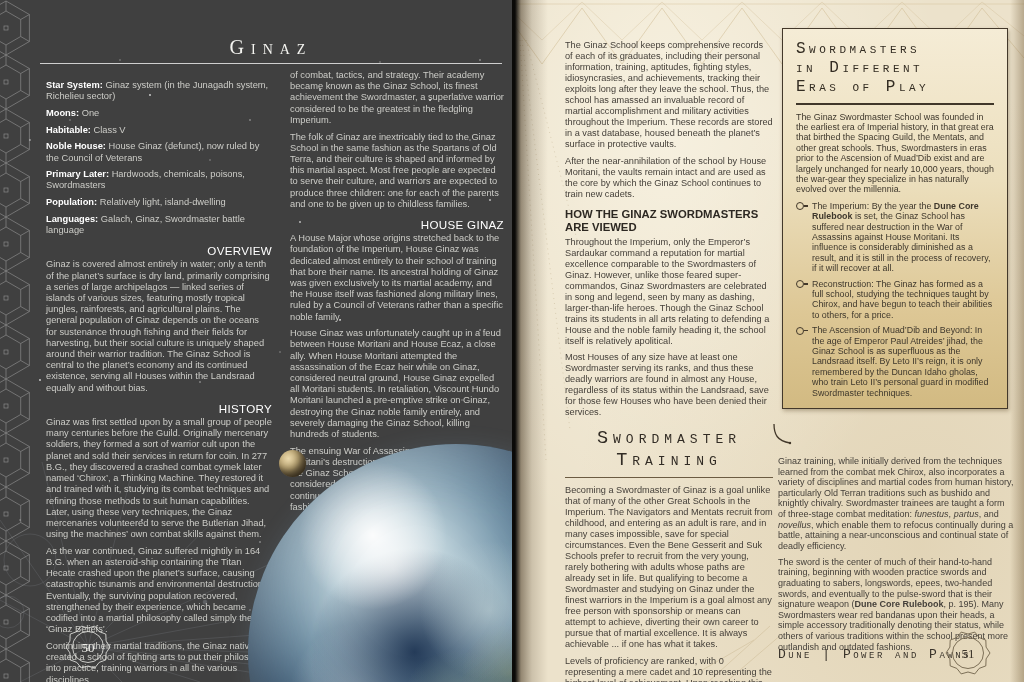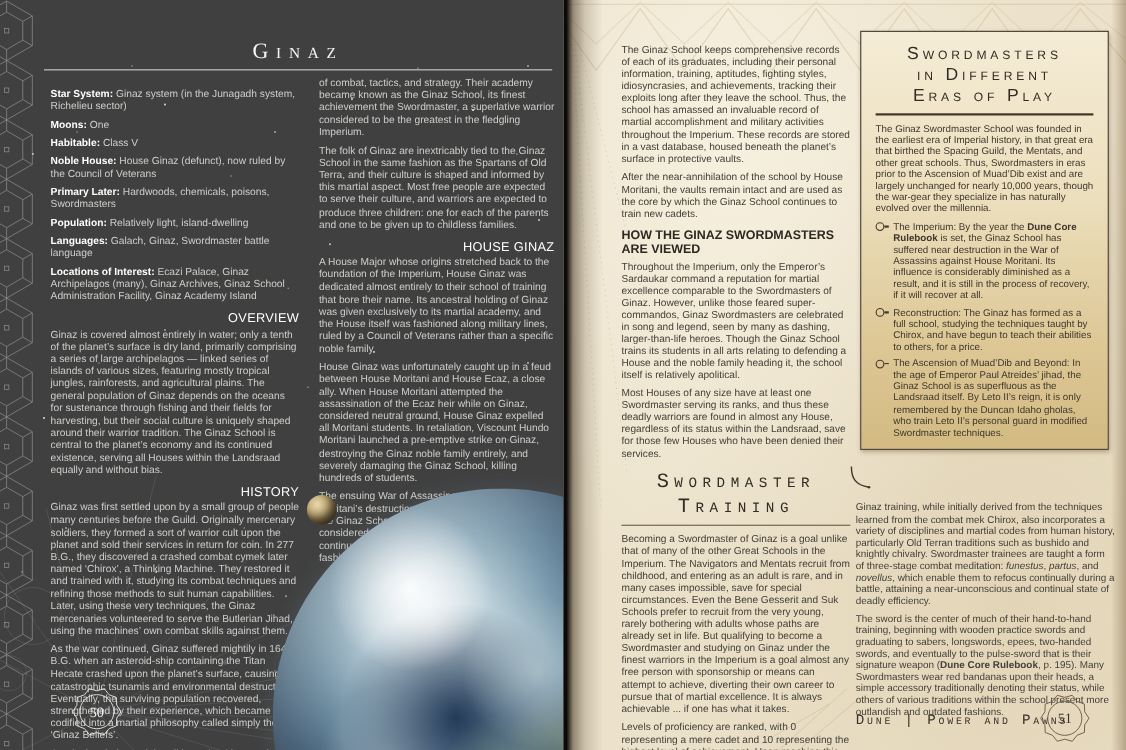--- a/index.html
+++ b/index.html
@@ -50,21 +50,21 @@
   .rp-col1{left:53px;top:40px;width:208px;}
   .rp-h{font-size:11.3px;line-height:13px;font-weight:bold;color:#2d2822;margin:8px 0 3px;}
   .rp-big-heading{text-align:center;font-family:Liberation Mono, monospace;font-variant:small-caps;
     font-size:18.5px;letter-spacing:5px;line-height:22px;color:#322c25;margin:10px 0 0;}
   .rp-big-rule{height:1px;background:#6b5b42;margin:5px 0 7px;}
   .sidebar-box{position:absolute;left:270px;top:28px;width:226px;box-sizing:border-box;
     padding:11px 13px 10px;border:1.4px solid #43382a;color:#3e372c;
     font-size:8.9px;line-height:10.4px;
     background:linear-gradient(180deg,#f5ecd6 0%,#ecdfbd 40%,#ddc795 75%,#d2ba82 100%);
     box-shadow:1px 2px 4px rgba(80,60,30,.35);}
-  .box-heading{font-family:Liberation Sans, sans-serif;font-variant:small-caps;text-align:center;
+  .box-heading{font-family:Liberation Mono, monospace;font-variant:small-caps;text-align:left;
     font-size:16px;letter-spacing:3.5px;line-height:19px;color:#332c22;}
   .box-rule{height:1.5px;background:#40372a;margin:6px 0 7px;}
   .box-intro{margin:0 0 6px;}
   .bullet{position:relative;padding-left:16px;margin-top:5px;}
   .bullet-icon{position:absolute;left:0;top:1.5px;width:6px;height:6px;border:1.2px solid #43392b;border-radius:50%;}
   .bullet-icon::after{content:"";position:absolute;left:7px;top:2.2px;width:4px;height:1.4px;background:#43392b;}
   .corner-hook{position:absolute;left:254px;top:424px;}
   .rp-col2{left:266px;top:456px;width:236px;font-size:9px;line-height:10.6px;}
   .rp-footer{position:absolute;left:0;top:647px;width:420px;text-align:right;
     font-family:Liberation Mono, monospace;font-variant:small-caps;font-size:13px;
@@ -170,21 +170,20 @@
   <div class="lp-rule"></div>
 
   <div class="lp-col lp-col1">
     <div class="stat-row"><b>Star System:</b><span> Ginaz system (in the Junagadh system, Richelieu sector)</span></div>
     <div class="stat-row"><b>Moons:</b><span> One</span></div>
     <div class="stat-row"><b>Habitable:</b><span> Class V</span></div>
     <div class="stat-row"><b>Noble House:</b><span> House Ginaz (defunct), now ruled by the Council of Veterans</span></div>
     <div class="stat-row"><b>Primary Later:</b><span> Hardwoods, chemicals, poisons, Swordmasters</span></div>
     <div class="stat-row"><b>Population:</b><span> Relatively light, island-dwelling</span></div>
     <div class="stat-row"><b>Languages:</b><span> Galach, Ginaz, Swordmaster battle language</span></div>
-    <div class="stat-row"><b>Locations of Interest:</b><span> Ecazi Palace, Ginaz Archipelagos (many), Ginaz Archives, Ginaz School Administration Facility, Ginaz Academy Island</span></div>
 
     <div class="lp-h">OVERVIEW</div>
     <p class="para">Ginaz is covered almost entirely in water; only a tenth of the planet’s surface is dry land, primarily comprising a series of large archipelagos — linked series of islands of various sizes, featuring mostly tropical jungles, rainforests, and agricultural plains. The general population of Ginaz depends on the oceans for sustenance through fishing and their fields for harvesting, but their social culture is uniquely shaped around their warrior tradition. The Ginaz School is central to the planet’s economy and its continued existence, serving all Houses within the Landsraad equally and without bias.</p>
 
     <div class="lp-h">HISTORY</div>
     <p class="para">Ginaz was first settled upon by a small group of people many centuries before the Guild. Originally mercenary soldiers, they formed a sort of warrior cult upon the planet and sold their services in return for coin. In 277 B.G., they discovered a crashed combat cymek later named ‘Chirox’, a Thinking Machine. They restored it and trained with it, studying its combat techniques and refining those methods to suit human capabilities. Later, using these very techniques, the Ginaz mercenaries volunteered to serve the Butlerian Jihad, using the machines’ own combat skills against them.</p>
     <p class="para">As the war continued, Ginaz suffered mightily in 164 B.G. when an asteroid-ship containing the Titan Hecate crashed upon the planet’s surface, causing catastrophic tsunamis and environmental destruction. Eventually, the surviving population recovered, strengthened by their experience, which became codified into a martial philosophy called simply the ‘Ginaz Beliefs’.</p>
     <p class="para">Continuing their martial traditions, the Ginaz natives created a school of fighting arts to put their philosophy into practice, training warriors in all the various disciplines</p>
   </div>
 

